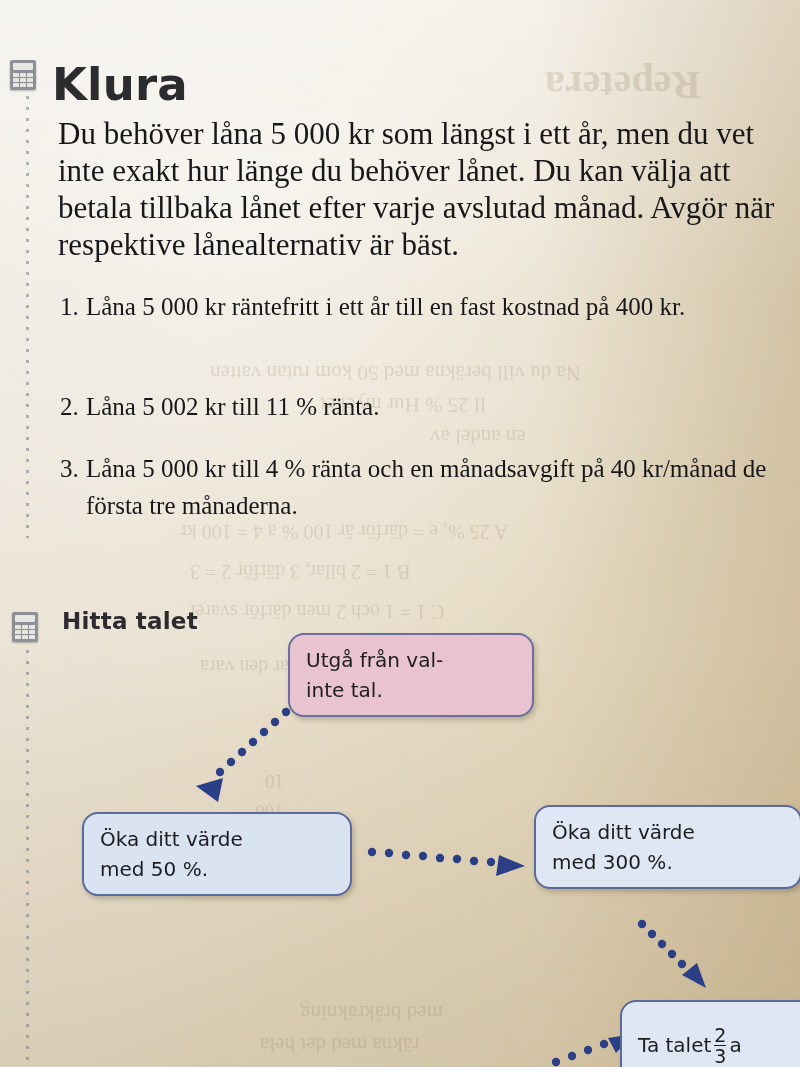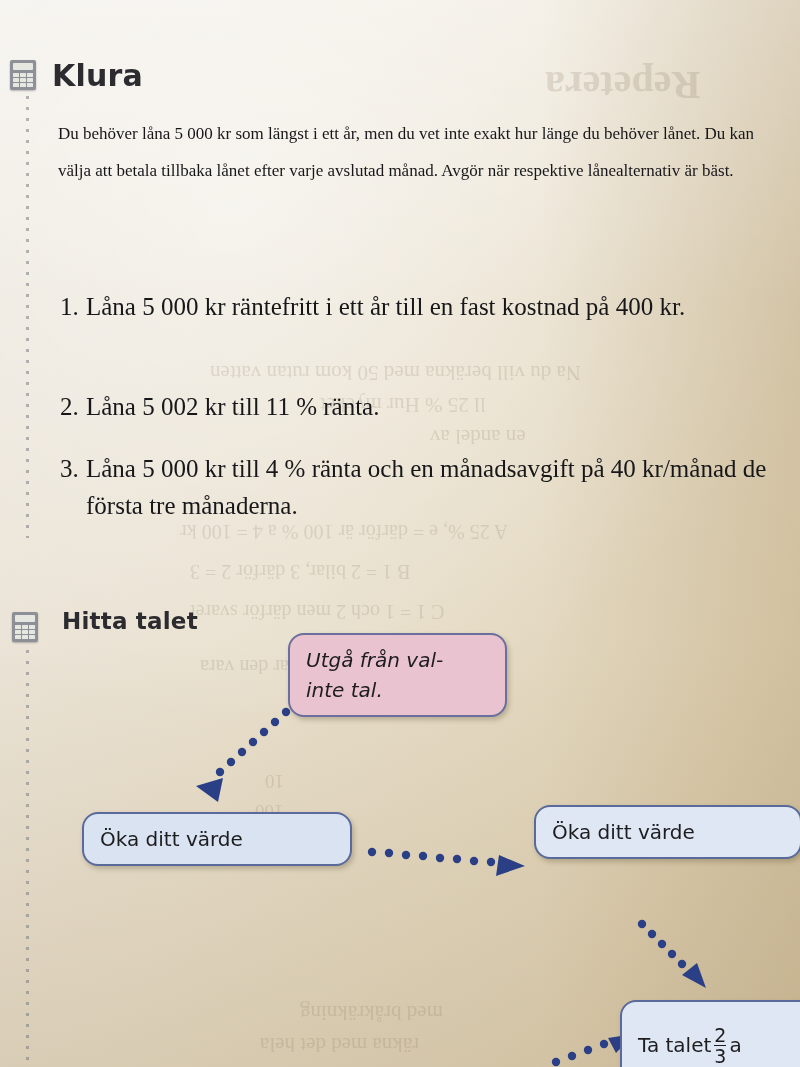--- a/index.html
+++ b/index.html
@@ -101,21 +101,21 @@
     letter-spacing: 0.2px;
   }
 
   .serif-text {
     position: absolute;
     font-family: "Liberation Serif", serif;
     color: #17171a;
   }
 
   .para {
-    font-size: 17px;
+    font-size: 31px;
     line-height: 37px;
   }
 
   .list-item {
     position: absolute;
     font-family: "Liberation Serif", serif;
     color: #17171a;
     font-size: 25px;
     line-height: 37px;
   }
@@ -209,21 +209,21 @@
         <i></i>
         <i></i>
         <i></i>
         <i></i>
         <i></i>
         <i></i>
         <i></i>
       </span>
   </div>
 
-  <div class="section-title" style="left:52px; top:58px; font-size:30px;">Klura</div>
+  <div class="section-title" style="left:52px; top:58px; font-size:45px;">Klura</div>
 
   <div class="serif-text para" style="left:58px; top:115px; width: 720px;">Du behöver låna 5 000 kr som längst i ett år, men du vet inte exakt hur länge du behöver lånet. Du kan välja att betala tillbaka lånet efter varje avslutad månad. Avgör när respektive lånealternativ är bäst.</div>
 
   <div class="list-item" style="left:60px; top:288px; width:710px;">
     <span class="num">1.</span>
     <span class="body">Låna 5 000 kr räntefritt i ett år till en fast kostnad på 400 kr.</span>
   </div>
 
   <div class="list-item" style="left:60px; top:388px; width:710px;">
     <span class="num">2.</span>
@@ -290,31 +290,33 @@
 
     <g fill="#2a3f86">
       <circle cx="556" cy="1062" r="4.2"></circle>
       <circle cx="572" cy="1056" r="4.2"></circle>
       <circle cx="588" cy="1050" r="4.2"></circle>
       <circle cx="604" cy="1044" r="4.2"></circle>
       <polygon points="634,1034 608,1038 616,1053"></polygon>
     </g>
   </svg>
 
-  <div class="node pink" style="left:288px; top:633px; width:219px;font-style:italic;">
+  <div class="node pink" style="left:288px; top:633px; width:246px;">
     <span class="line">Utgå från val-</span>
     <span class="line">inte tal.</span>
   </div>
 
   <div class="node blue" style="left:82px; top:812px; width:270px;">
     <span class="line">Öka ditt värde</span>
+    <span class="line">med 50 %.</span>
   </div>
 
   <div class="node blue2" style="left:534px; top:805px; width:268px;">
     <span class="line">Öka ditt värde</span>
+    <span class="line">med 300 %.</span>
   </div>
 
   <div class="node blue2" style="left:620px; top:1000px; width:200px; height:90px; display:flex; align-items:center;">
     <span>Ta talet</span>
     <span class="frac">
       <span class="top">2</span>
       <span class="bot">3</span>
     </span>
     <span>a</span>
   </div>

